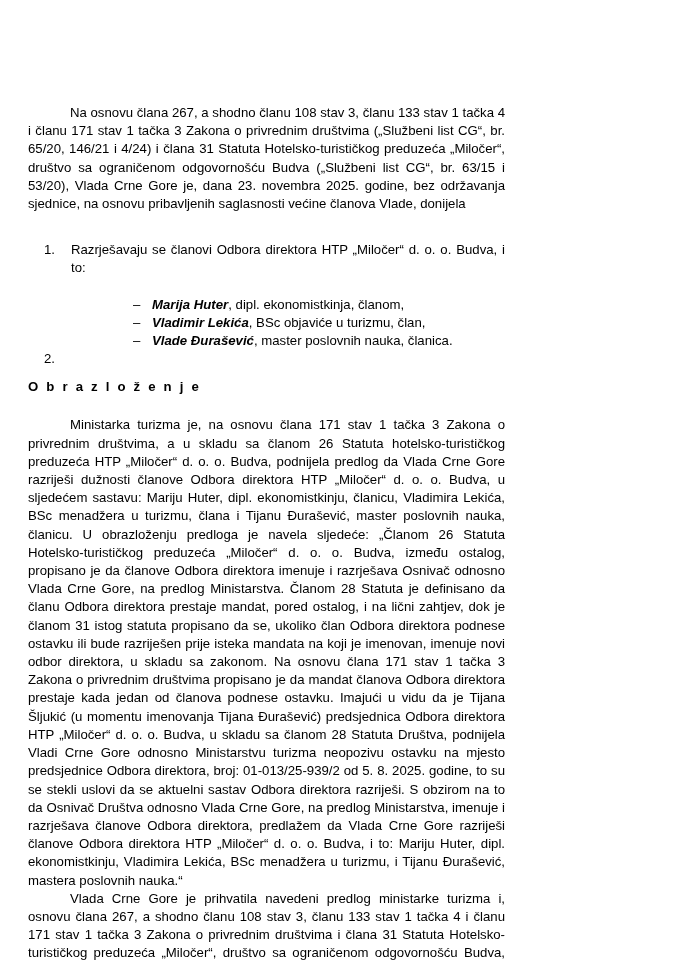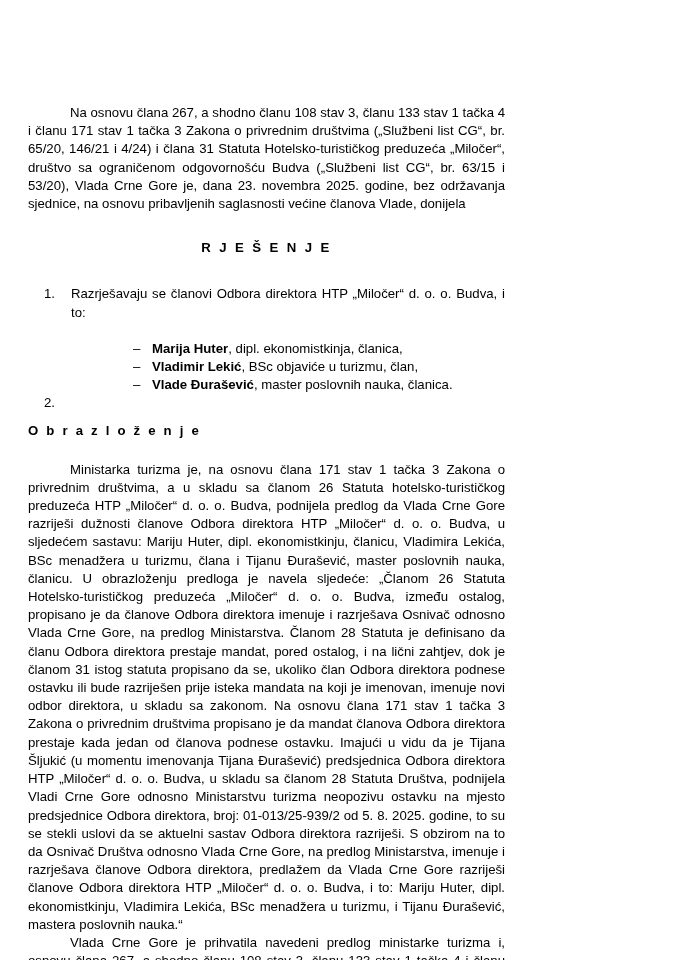--- a/index.html
+++ b/index.html
@@ -88,20 +88,21 @@
     line-height: 18.2px;
     text-align: left;
   }
   ul.dash-list > li .dash {
     position: absolute;
     left: 62px;
     top: 0;
   }
   ul.dash-list .name {
     font-weight: bold;
+    font-style: italic;
   }
 
   .obrazlozenje {
     margin-top: 28px;
     text-align: left;
     font-weight: bold;
     font-size: 13.2px;
     letter-spacing: 2.2px;
   }
 
@@ -115,36 +116,35 @@
 </head>
 <body>
 
 <div class="page">
 
   <div class="doc-body">
 
     <p class="para">Na osnovu člana 267, a shodno članu 108 stav 3, članu 133 stav 1 tačka 4 i članu 171 stav 1 tačka 3 Zakona o privrednim društvima („Službeni list CG“, br. 65/20, 146/21 i 4/24) i člana 31 Statuta Hotelsko-turističkog preduzeća „Miločer“, društvo sa ograničenom odgovornošću Budva („Službeni list CG“, br. 63/15 i 53/20), Vlada Crne Gore je, dana 23. novembra 2025. godine, bez održavanja sjednice, na osnovu pribavljenih saglasnosti većine članova Vlade, donijela</p>
 
     <div class="title-block">
-      <div class="title-line-1">R J E Š E N J E</div>
     </div>
 
     <ol class="main-list">
       <li class="item-1">
         <span class="num">1.</span>
         <span>Razrješavaju se članovi Odbora direktora HTP „Miločer“ d. o. o. Budva, i to:</span>
 
         <ul class="dash-list">
           <li>
             <span class="dash">–</span>
-            <span class="name">Marija Huter</span><span>, dipl. ekonomistkinja, članica,</span>
+            <span class="name">Marija Huter</span><span>, dipl. ekonomistkinja, članom,</span>
           </li>
           <li>
             <span class="dash">–</span>
-            <span class="name">Vladimir Lekić</span><span>, BSc objaviće u turizmu, član,</span>
+            <span class="name">Vladimir Lekića</span><span>, BSc objaviće u turizmu, član,</span>
           </li>
           <li>
             <span class="dash">–</span>
             <span class="name">Vlade Đurašević</span><span>, master poslovnih nauka, članica.</span>
           </li>
         </ul>
       </li>
 
       <li class="item-2">
         <span class="num">2.</span>

